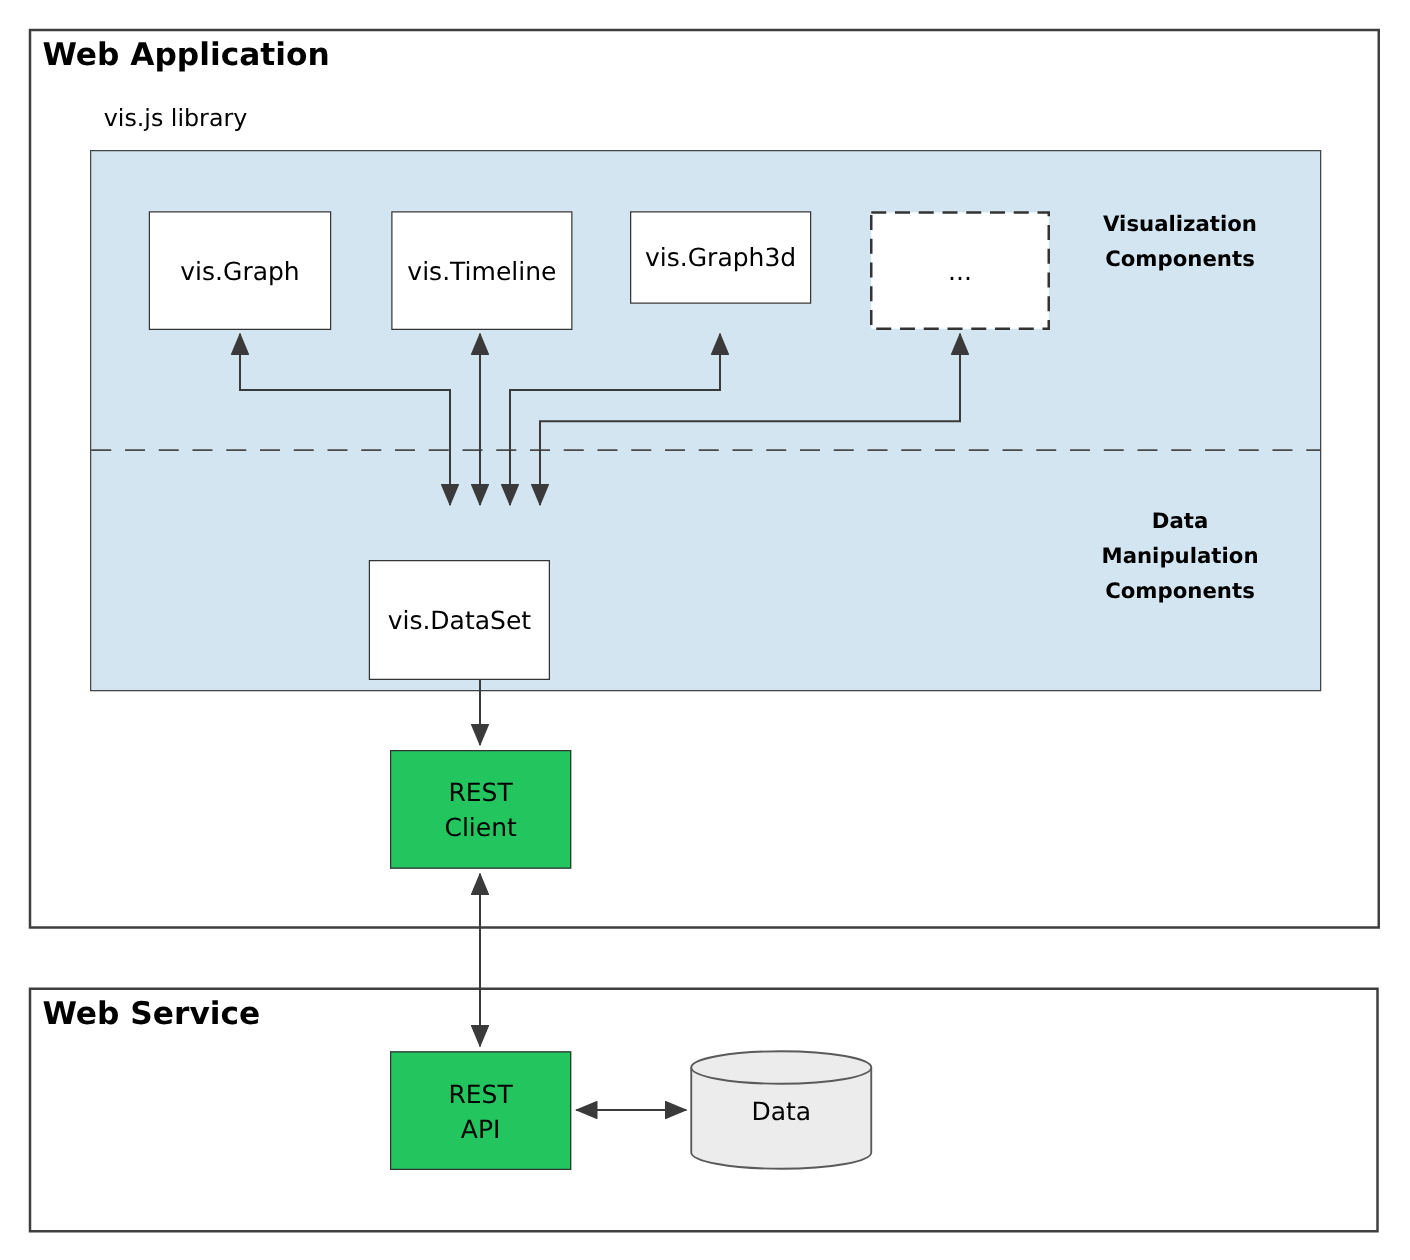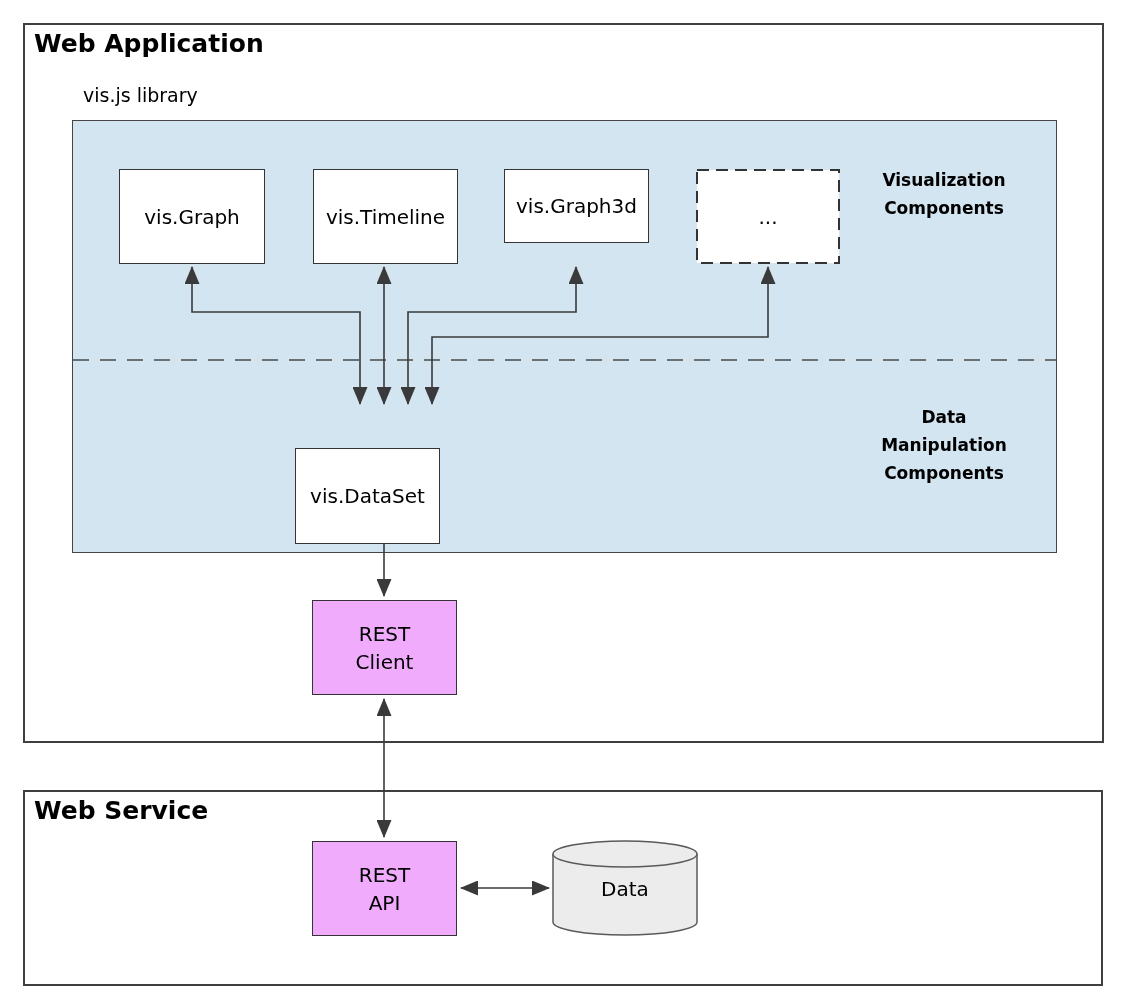--- a/index.html
+++ b/index.html
@@ -91,21 +91,21 @@
     border: 1.5px solid #343434;
     display: flex;
     align-items: center;
     justify-content: center;
     text-align: center;
     font-size: 20px;
     line-height: 28px;
     z-index: 3;
     white-space: pre-line;
   }
-  .node.gray { background: #f0abfc; }
+  .node.gray { background: #22c55e; }
   .node.bare { background: transparent; border: none; }
 
   #box-graph    { left: 119px; top: 169px; width: 146px; height: 95px; }
   #box-timeline { left: 313px; top: 169px; width: 145px; height: 95px; }
   #box-graph3d  { left: 504px; top: 169px; width: 145px; height: 74px; }
   #box-more     { left: 696px; top: 169px; width: 144px; height: 95px; z-index: 3; }
   #box-dataset  { left: 295px; top: 408px; width: 145px; height: 96px; margin-top: 40px; }
   #box-client   { left: 312px; top: 600px; width: 145px; height: 95px; }
   #box-api      { left: 312px; top: 841px; width: 145px; height: 95px; }
   #db-label     { left: 553px; top: 843px; width: 144px; height: 92px; }

